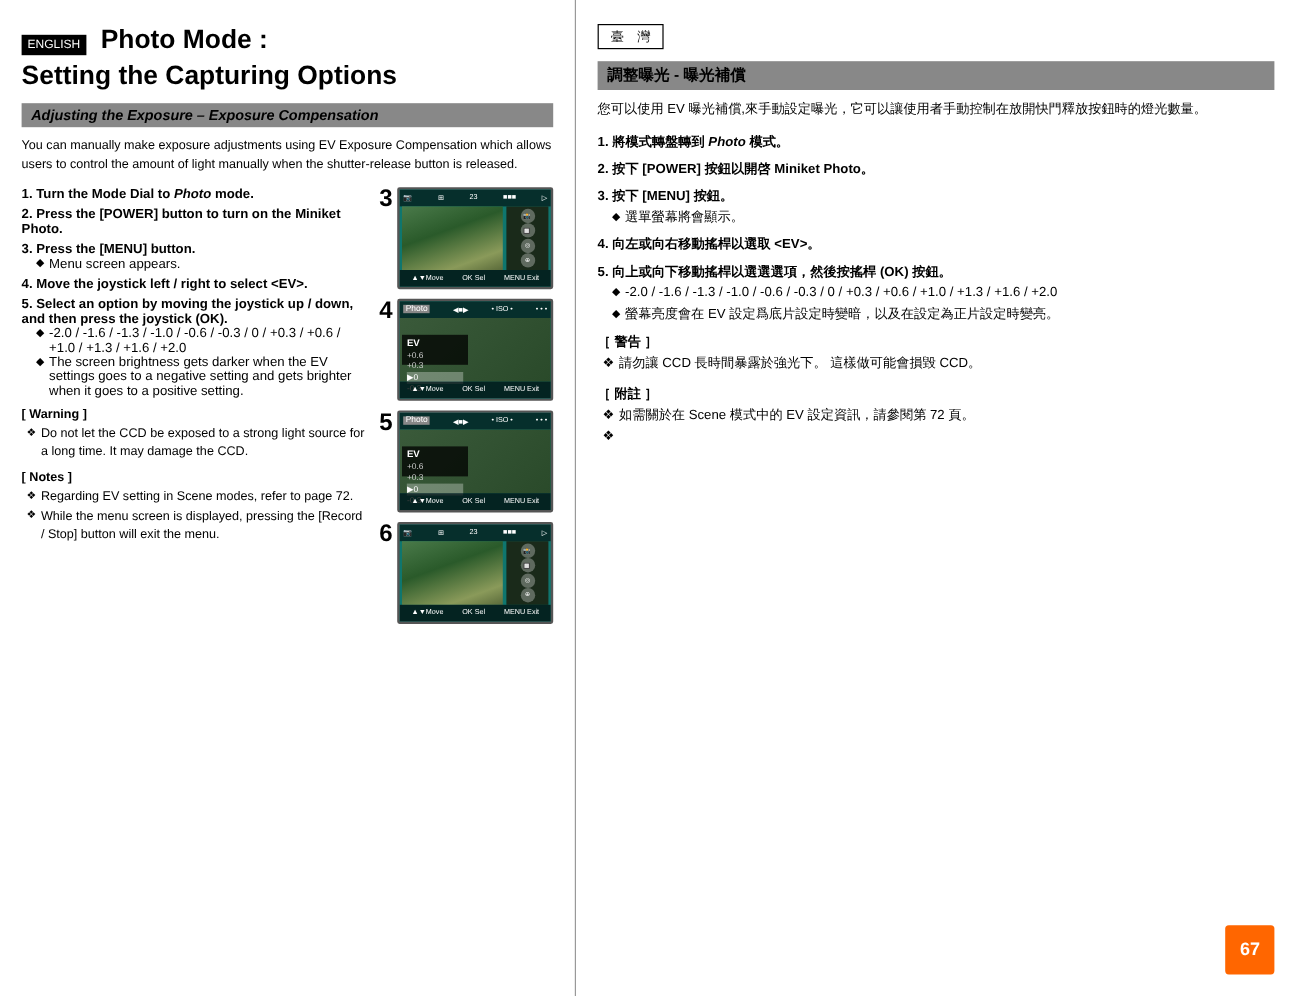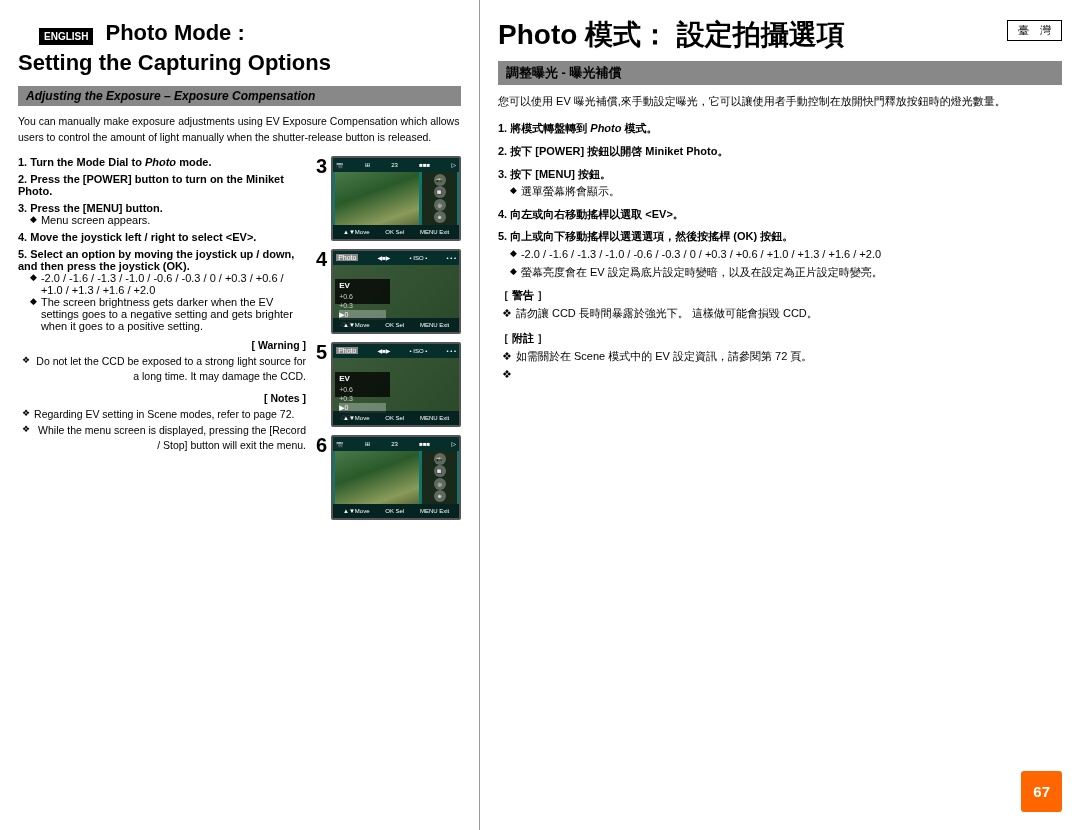--- a/index.html
+++ b/index.html
@@ -30,26 +30,25 @@
     }
     .header-area {
       display: flex;
       align-items: flex-start;
       margin-bottom: 10px;
     }
     .english-badge {
       background: #000;
       color: #fff;
       font-size: 10px;
-      font-weight: bold;
+      font-weight: normal;
       padding: 3px 5px;
       margin-right: 6px;
       margin-top: 2px;
       white-space: nowrap;
-      margin-left: 21px;
     }
     .main-title {
       font-size: 22px;
       font-weight: bold;
       line-height: 1.2;
     }
     .section-header {
       background: #888;
       color: #000;
       font-style: italic;
@@ -75,21 +74,20 @@
       gap: 4px;
     }
     .bullet::before {
       content: '◆';
       font-size: 9px;
     }
     .warning-box, .notes-box {
       margin-top: 6px;
       font-size: 10.5px;
       line-height: 1.5;
-      text-align: right;
     }
     .warning-title, .notes-title {
       font-weight: bold;
     }
     .warning-item, .notes-item {
       display: flex;
       gap: 4px;
       margin-left: 4px;
     }
     .warning-item::before, .notes-item::before {
@@ -409,23 +407,20 @@
           </div>
         </div>
       </div>
     </div>
   </div>
 </div>
 
 <div class="right-panel" style="position:relative;">
 
   <div class="right-header-area">
-    <div>
-      <div class="right-title">Photo 模式： 設定拍攝選項</div>
-    </div>
     <div class="taiwan-badge">臺　灣</div>
   </div>
 
   <div class="right-section-header">調整曝光 - 曝光補償</div>
 
   <div class="right-intro">您可以使用 EV 曝光補償,來手動設定曝光，它可以讓使用者手動控制在放開快門釋放按鈕時的燈光數量。</div>
 
   <div class="right-steps">
 
     <div class="right-step">

